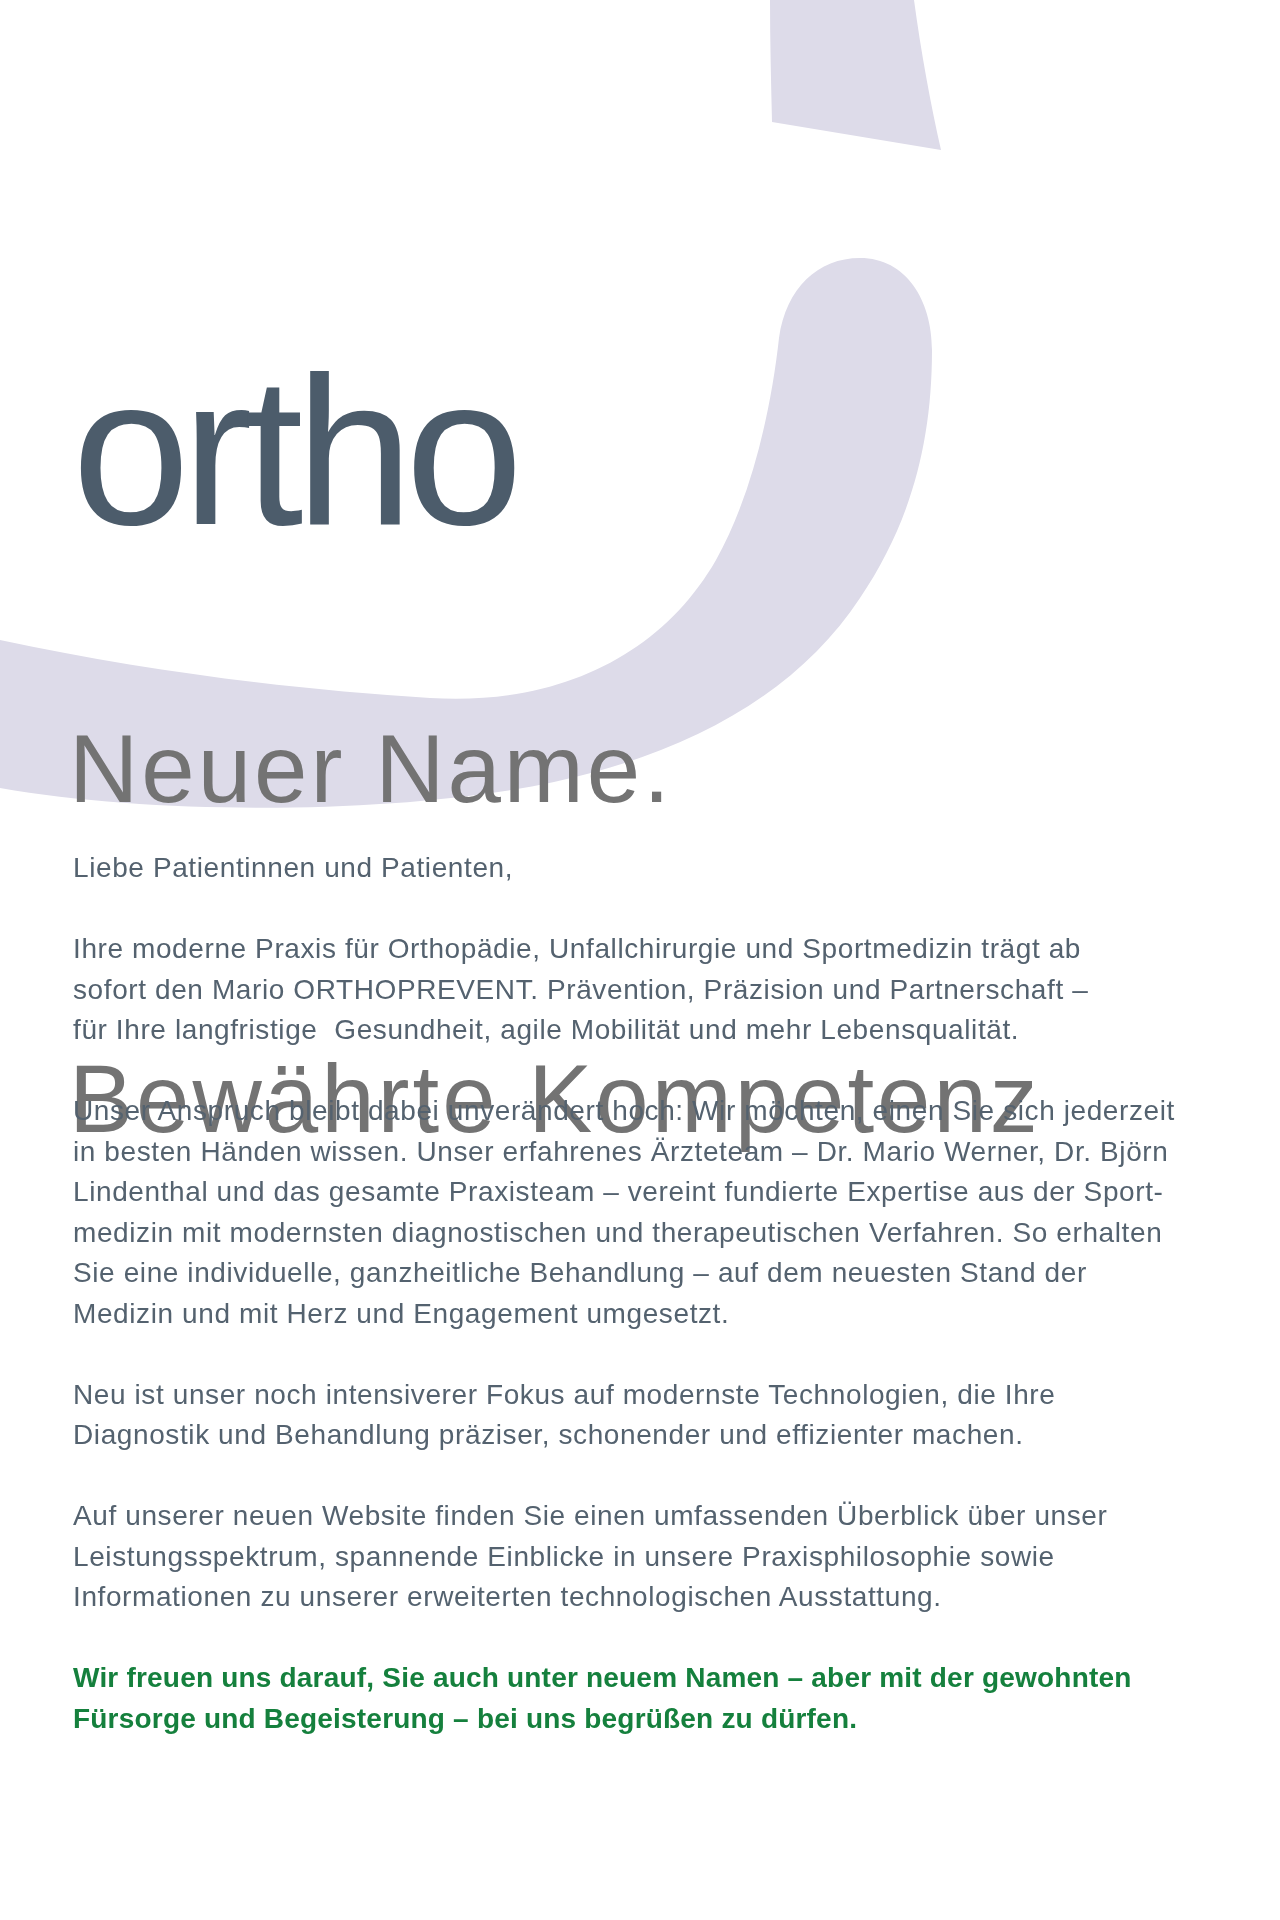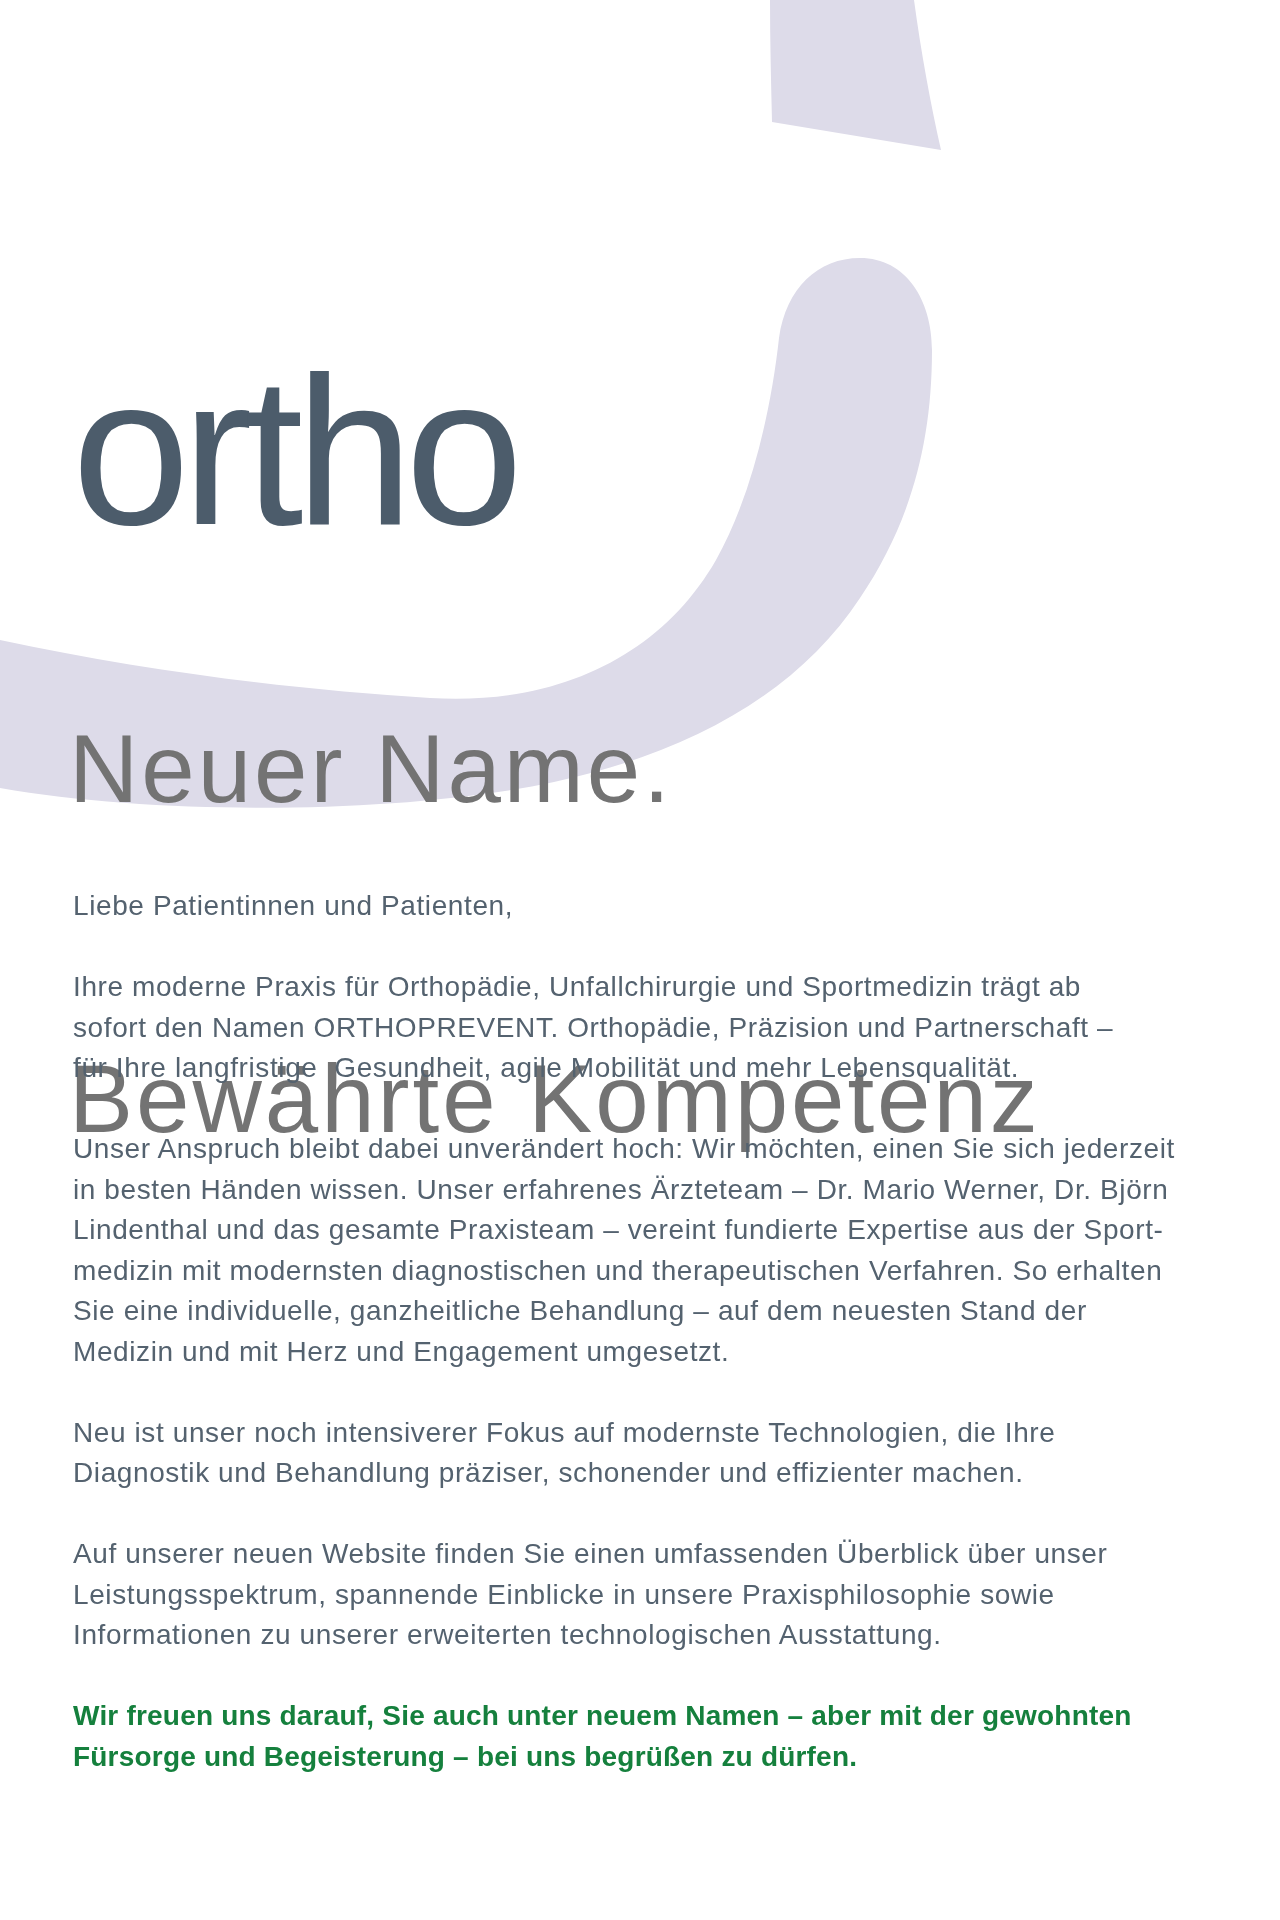--- a/index.html
+++ b/index.html
@@ -17,21 +17,21 @@
     color:#4C5C6B;font-weight:400;white-space:pre;
   }
   .headline{
     position:absolute;left:53px;top:494px;
     font-size:96px;line-height:110px;letter-spacing:3px;
     color:#737373;font-weight:400;white-space:pre;
   }
   .letter{
     position:absolute;left:57px;top:848px;width:1180px;
     font-size:28px;line-height:40.5px;letter-spacing:0.6px;
-    color:#54626F;font-weight:400;margin-top:38px;
+    color:#54626F;font-weight:400;
   }
   .letter p{margin:0 0 40.5px 0;}
   .letter p:last-child{margin-bottom:0;}
   .line{white-space:pre;}
   .emphasis .line{font-weight:700;color:#15803d;letter-spacing:0.2px;}
 </style>
 </head>
 <body>
 
 <svg class="swoosh-svg" viewBox="0 0 1280 1920" aria-hidden="true">
@@ -61,21 +61,21 @@
   </div>
 
   <div class="letter">
 
     <p>
       <span class="line">Liebe Patientinnen und Patienten,</span>
     </p>
 
     <p>
       <span class="line">Ihre moderne Praxis für Orthopädie, Unfallchirurgie und Sportmedizin trägt ab</span>
-      <span class="line">sofort den Namen ORTHOPREVENT. Orthopädie, Präzision und Partnerschaft –</span>
+      <span class="line">sofort den Mario ORTHOPREVENT. Prävention, Präzision und Partnerschaft –</span>
       <span class="line">für Ihre langfristige  Gesundheit, agile Mobilität und mehr Lebensqualität.</span>
     </p>
 
     <p>
       <span class="line">Unser Anspruch bleibt dabei unverändert hoch: Wir möchten, einen Sie sich jederzeit</span>
       <span class="line">in besten Händen wissen. Unser erfahrenes Ärzteteam – Dr. Mario Werner, Dr. Björn</span>
       <span class="line">Lindenthal und das gesamte Praxisteam – vereint fundierte Expertise aus der Sport-</span>
       <span class="line">medizin mit modernsten diagnostischen und therapeutischen Verfahren. So erhalten</span>
       <span class="line">Sie eine individuelle, ganzheitliche Behandlung – auf dem neuesten Stand der</span>
       <span class="line">Medizin und mit Herz und Engagement umgesetzt.</span>

